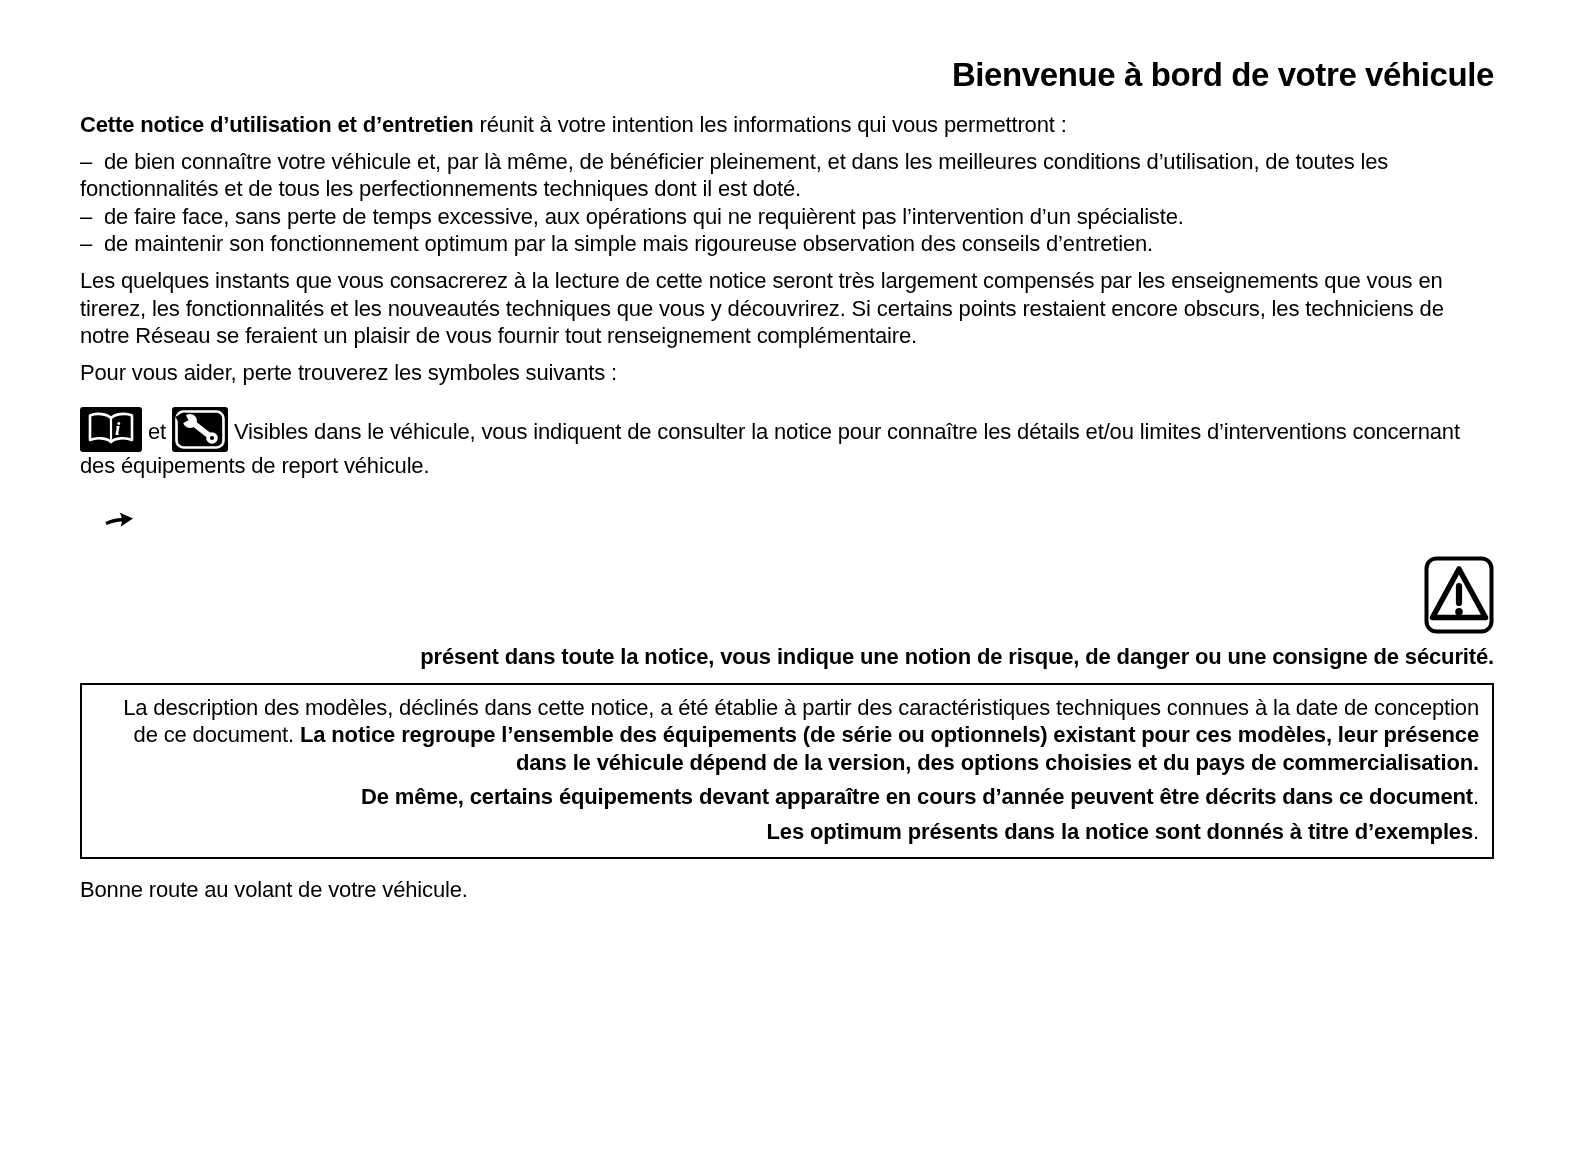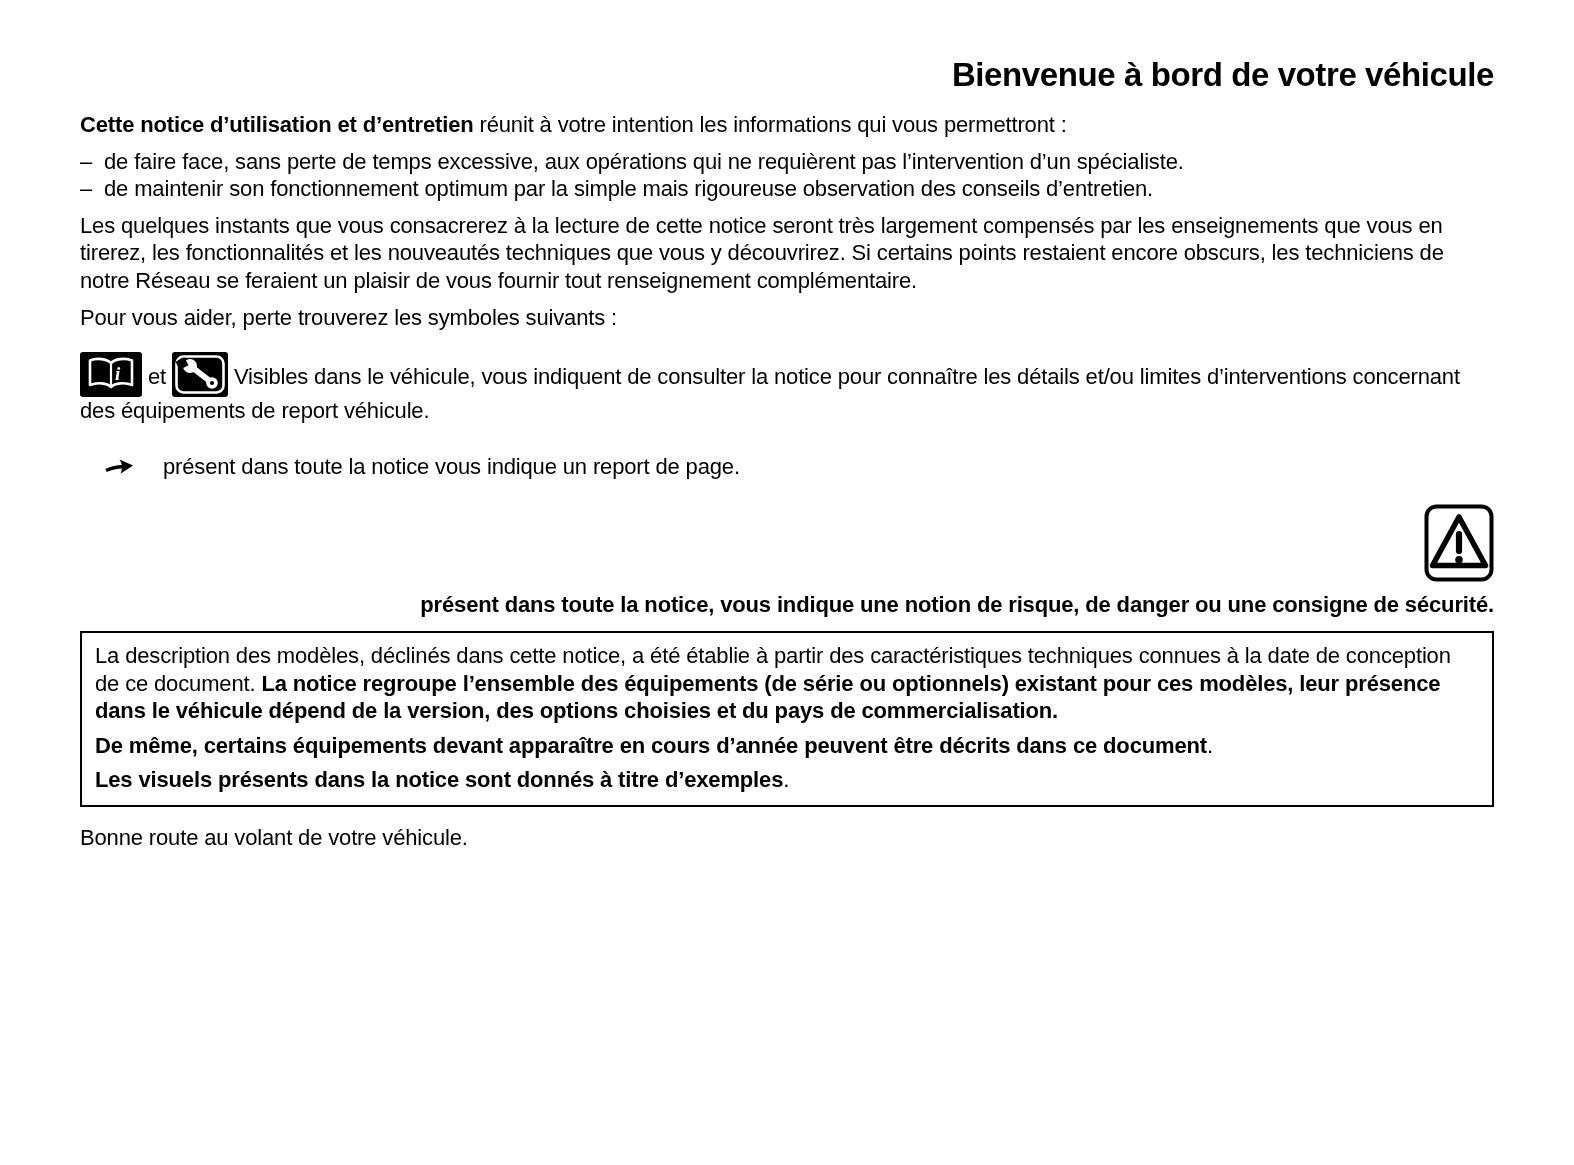--- a/index.html
+++ b/index.html
@@ -54,37 +54,39 @@
     margin: 24px 0 0 -5px;
     flex-direction: column;
   }
   .warning-row .warn-icon svg { display: block; }
   .warning-row .warn-text { padding-bottom: 2px; }
 
   .notice-box {
     border: 2px solid #000;
     margin-top: 10px;
     padding: 9px 13px 11px 13px;
+    text-align: right;
   }
   .notice-box .box-p { margin-bottom: 7px; }
   .notice-box .box-p:last-child { margin-bottom: 0; }
 
   .closing   { margin-top: 17px; }
   .copyright { margin-top: 7px; }
 </style>
 </head>
 <body>
 
 <div class="page">
 
   <h1 class="title">Bienvenue à bord de votre véhicule</h1>
 
   <p class="txt para"><b>Cette notice d’utilisation et d’entretien</b><span> réunit à votre intention les informations qui vous permettront :</span></p>
 
   <div class="list">
+    <p class="txt">–&nbsp; de bien connaître votre véhicule et, par là même, de bénéficier pleinement, et dans les meilleures conditions d’utilisation, de toutes les fonctionnalités et de tous les perfectionnements techniques dont il est doté.</p>
     <p class="txt">–&nbsp; de faire face, sans perte de temps excessive, aux opérations qui ne requièrent pas l’intervention d’un spécialiste.</p>
     <p class="txt">–&nbsp; de maintenir son fonctionnement optimum par la simple mais rigoureuse observation des conseils d’entretien.</p>
   </div>
 
   <p class="txt para">Les quelques instants que vous consacrerez à la lecture de cette notice seront très largement compensés par les enseigne­ments que vous en tirerez, les fonctionnalités et les nouveautés techniques que vous y découvrirez. Si certains points restaient encore obscurs, les techniciens de notre Réseau se feraient un plaisir de vous fournir tout renseignement complémentaire.</p>
 
   <p class="txt">Pour vous aider, perte trouverez les symboles suivants :</p>
 
   <p class="txt symbols-para"><span class="icon-inline"><svg width="62" height="45" viewBox="0 0 62 45" aria-hidden="true">
         <rect x="0" y="0" width="62" height="45" rx="3" fill="#000"></rect>
@@ -101,37 +103,36 @@
         <circle cx="40" cy="31" r="2.1" fill="#000"></circle>
       </svg></span><span> Visibles dans le véhicule, vous indiquent de consulter la notice pour connaître les détails et/ou limites d’interventions concernant des équipements de report véhicule.</span></p>
 
   <div class="arrow-row">
     <span class="arrow-icon">
         <svg width="32" height="24" viewBox="0 0 32 24" aria-hidden="true">
         <path d="M2 15.5 C 8 12.8, 13 11.8, 18 11.8" fill="none" stroke="#000" stroke-width="3.4"></path>
         <path d="M15.5 4.5 L29 10.5 L16.5 18.8 C 18.6 14 18.6 9 15.5 4.5 Z" fill="#000"></path>
       </svg>
       </span>
-    <span class="txt">présent dans toute la notice vous indique un report de page.</span>
   </div>
 
   <div class="warning-row">
     <span class="warn-icon">
         <svg width="70" height="78" viewBox="0 0 70 78" aria-hidden="true">
         <rect x="2.5" y="2.5" width="65" height="73" rx="10" fill="#fff" stroke="#000" stroke-width="4"></rect>
         <path d="M35 13 L61.5 61.5 L8.5 61.5 Z" fill="#fff" stroke="#000" stroke-width="5.5" stroke-linejoin="round"></path>
         <line x1="35" y1="30" x2="35" y2="47" stroke="#000" stroke-width="6.2" stroke-linecap="round"></line>
         <circle cx="35" cy="55.8" r="3.8" fill="#000"></circle>
       </svg>
       </span>
     <b class="txt warn-text">présent dans toute la notice, vous indique une notion de risque, de danger ou une consigne de sécurité.</b>
   </div>
 
   <div class="notice-box">
     <p class="txt box-p"><span>La description des modèles, déclinés dans cette notice, a été établie à partir des caractéristiques techniques connues à la date de conception de ce document. </span><b>La notice regroupe l’ensemble des équipements (de série ou optionnels) existant pour ces modèles, leur présence dans le véhicule dépend de la version, des options choisies et du pays de commer­cialisation.</b></p>
     <p class="txt box-p"><b>De même, certains équipements devant apparaître en cours d’année peuvent être décrits dans ce document</b><span>.</span></p>
-    <p class="txt box-p"><b>Les visuels présents dans la notice sont donnés à titre d’exemples</b><span>.</span></p>
+    <p class="txt box-p"><b>Les optimum présents dans la notice sont donnés à titre d’exemples</b><span>.</span></p>
   </div>
 
   <p class="txt closing">Bonne route au volant de votre véhicule.</p>
 
 
 </div>
 
 </body></html>

